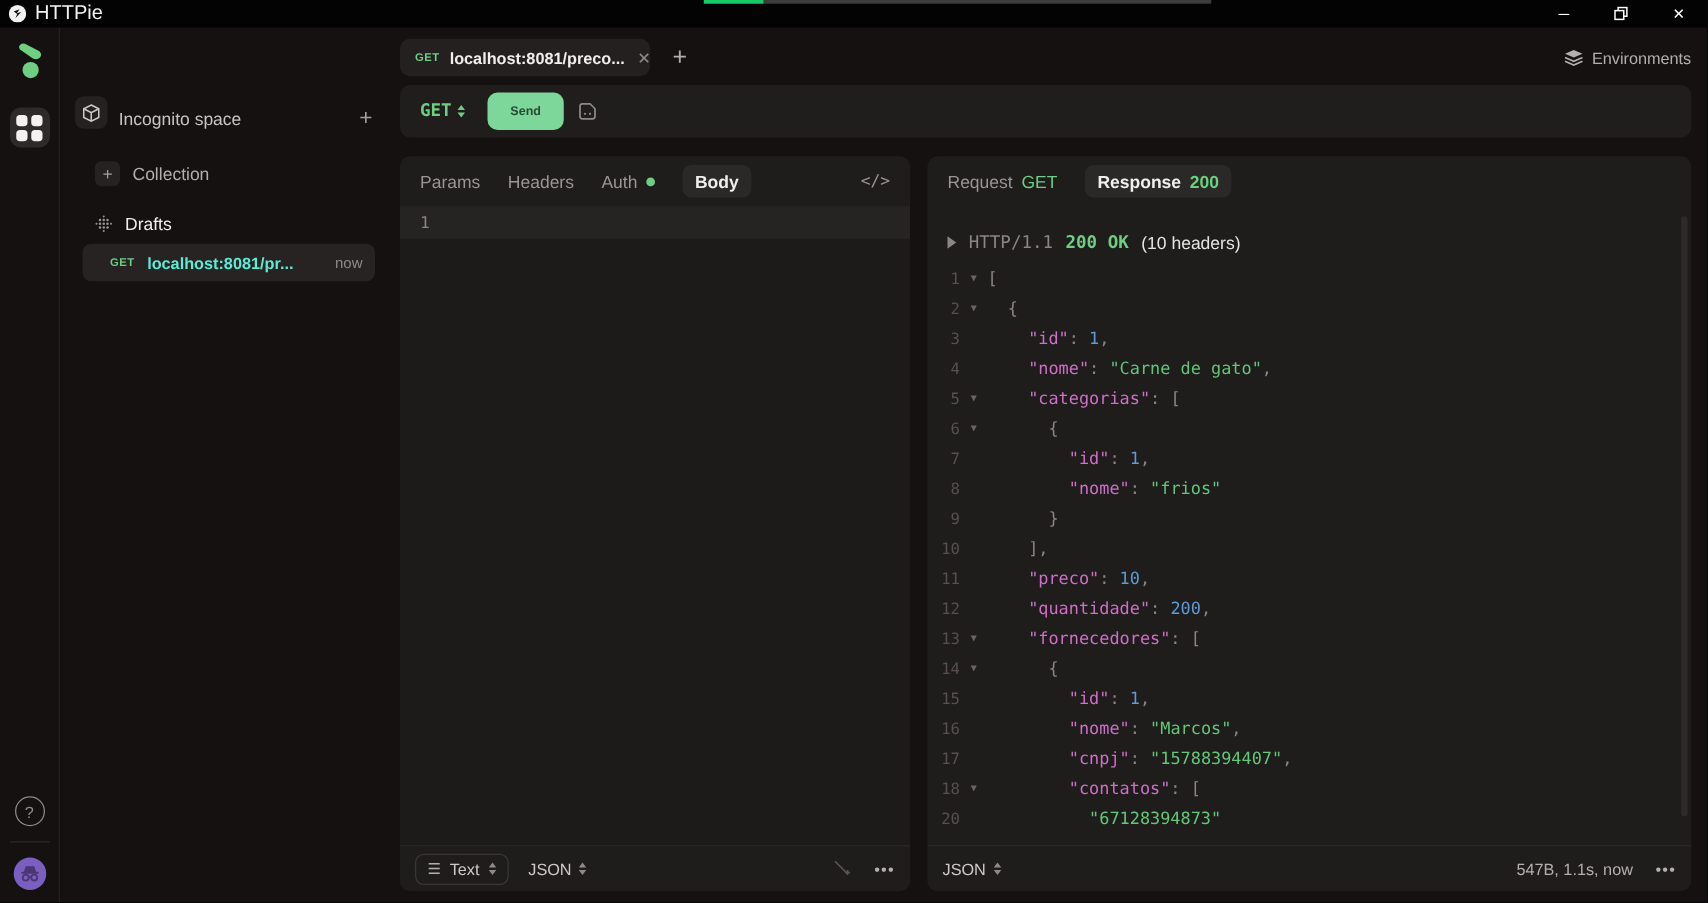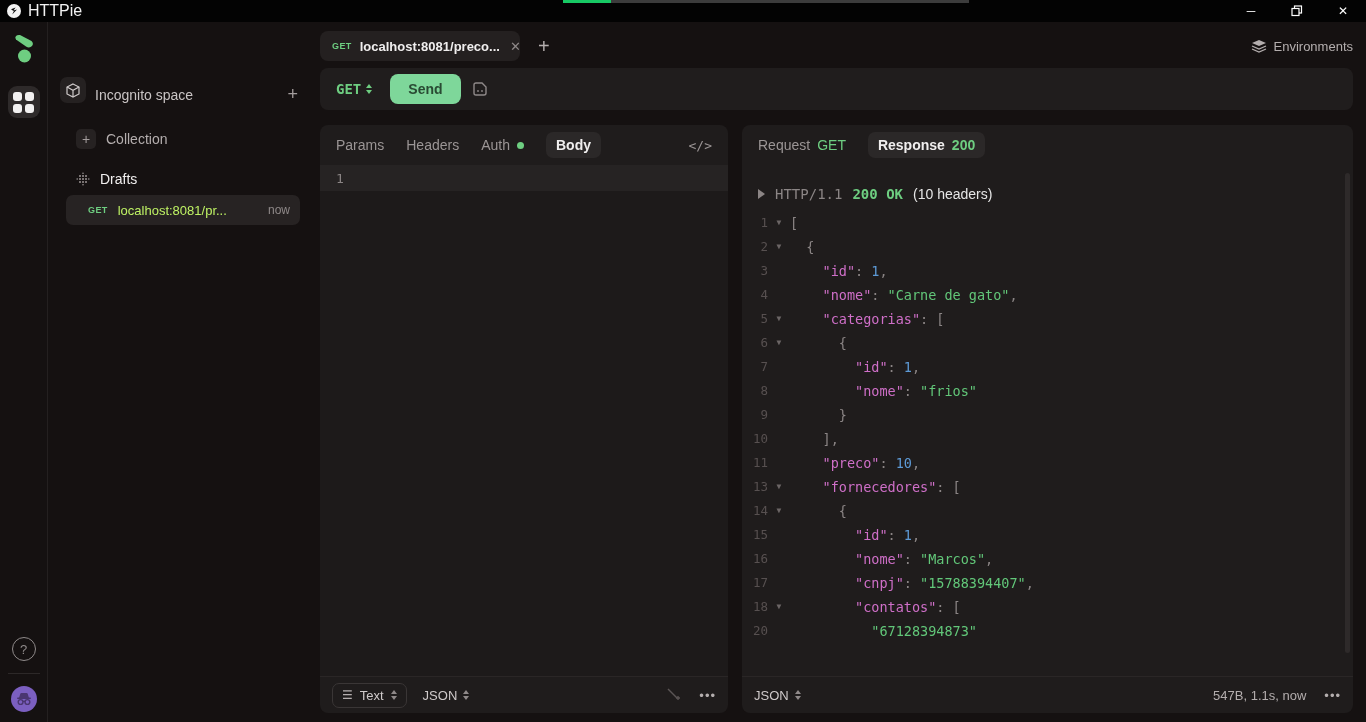--- a/index.html
+++ b/index.html
@@ -31,21 +31,21 @@
   .space-icon-box { width:26px; height:26px; border-radius:7px; background:#252121; display:flex; align-items:center; justify-content:center; }
   .space-name { flex:1; font-size:14px; color:#c9c4c4; }
   .plus { color:#a39d9d; font-size:18px; font-weight:300; line-height:1; }
   .collection-row { display:flex; align-items:center; gap:10px; margin:22px 0 0 18px; }
   .mini-sq { width:20px; height:20px; border-radius:5px; background:#262222; color:#a39d9d; font-size:14px; display:flex; align-items:center; justify-content:center; }
   .collection-label { font-size:14px; color:#b4aeae; }
   .drafts-row { display:flex; align-items:center; gap:10px; margin:22px 0 8px 18px; }
   .drafts-label { font-size:14px; font-weight:400; color:#f0eeee; }
   .draft-item { display:flex; align-items:center; gap:10px; background:#272323; border-radius:7px; height:30px; padding:0 10px 0 22px; margin-left:8px; }
   .draft-method { font-size:9px; font-weight:700; color:#6ece81; letter-spacing:.4px; }
-  .draft-name { flex:1; font-size:13px; font-weight:400; color:#bef264; white-space:nowrap; overflow:hidden; }
+  .draft-name { flex:1; font-size:13px; font-weight:700; color:#5eead4; white-space:nowrap; overflow:hidden; }
   .draft-time { font-size:12px; color:#8f8989; }
 
   .main { flex:1; display:flex; flex-direction:column; padding:8px 13px 9px 12px; }
 
   
   .tabbar { display:flex; align-items:center; height:32px; margin-bottom:6px; }
   .tab { display:flex; align-items:center; gap:8px; background:#242020; border-radius:8px; height:30px; padding:0 12px; max-width:200px; }
   .tab-method { font-size:9px; font-weight:700; color:#6ece81; letter-spacing:.4px; }
   .tab-title { font-size:13px; font-weight:600; color:#f0eeee; white-space:nowrap; }
   .tab-close { color:#8f8989; font-size:13px; margin-left:2px; }
@@ -57,21 +57,21 @@
   .method { display:flex; align-items:center; gap:5px; margin-right:18px; }
   .method-label { font-family:"DejaVu Sans Mono", monospace; font-size:14px; font-weight:700; color:#6ece81; }
   .updown { display:flex; flex-direction:column; gap:2px; }
   .updown i { display:block; width:0; height:0; border-left:3.5px solid transparent; border-right:3.5px solid transparent; }
   .updown .u { border-bottom:4px solid currentColor; }
   .updown .d { border-top:4px solid currentColor; }
   .updown.green { color:#6ece81; } .updown.gray { color:#8f8989; }
   .url-text { flex:1; font-family:"DejaVu Sans Mono", monospace; font-size:14px; letter-spacing:.2px; }
   .c-orange { color:#dd8a4e; } .c-urldim { color:#44618a; } .c-blue { color:#5d8fd0; }
   .c-gray { color:#8b8585; } .c-light { color:#c3cfdf; font-weight:700; }
-  .send-btn { background:#7ed79a; color:#294a33; font-size:14px; font-weight:600; border:none; border-radius:8px; height:30px; padding:0 18px; margin-right:10px; }
+  .send-btn { background:#7ed79a; color:#294a33; font-size:10px; font-weight:600; border:none; border-radius:8px; height:30px; padding:0 18px; margin-right:10px; }
   .save-ic { color:#8f8989; display:flex; align-items:center; padding-right:6px; }
 
   
   .content { flex:1; display:flex; gap:14px; min-height:0; }
   .panel { background:#1f1c1c; border-radius:8px; display:flex; flex-direction:column; overflow:hidden; position:relative; }
   .request-panel { width:408px; }
   .response-panel { flex:1; }
   .panel-tabs { display:flex; align-items:center; gap:22px; height:40px; padding:0 16px; font-size:14px; color:#9b9595; flex-shrink:0; }
   .ptab { display:flex; align-items:center; gap:7px; }
   .ptab.active { background:#2b2828; border-radius:7px; padding:5px 10px; color:#f0eeee; font-weight:600; }
@@ -363,20 +363,25 @@
                 <span class="ln">10</span>
                 <span class="fold"></span>
                 <span class="lc" style="padding-left: 4ch;"><span class="tok-p">],</span></span>
               </div>
               <div class="cl">
                 <span class="ln">11</span>
                 <span class="fold"></span>
                 <span class="lc" style="padding-left: 4ch;"><span class="tok-k">"preco"</span><span class="tok-p">: </span><span class="tok-n">10</span><span class="tok-p">,</span></span>
               </div>
               <div class="cl">
+                <span class="ln">12</span>
+                <span class="fold"></span>
+                <span class="lc" style="padding-left: 4ch;"><span class="tok-k">"quantidade"</span><span class="tok-p">: </span><span class="tok-n">200</span><span class="tok-p">,</span></span>
+              </div>
+              <div class="cl">
                 <span class="ln">13</span>
                 <span class="fold">▼</span>
                 <span class="lc" style="padding-left: 4ch;"><span class="tok-k">"fornecedores"</span><span class="tok-p">: [</span></span>
               </div>
               <div class="cl">
                 <span class="ln">14</span>
                 <span class="fold">▼</span>
                 <span class="lc" style="padding-left: 6ch;"><span class="tok-p">{</span></span>
               </div>
               <div class="cl">

